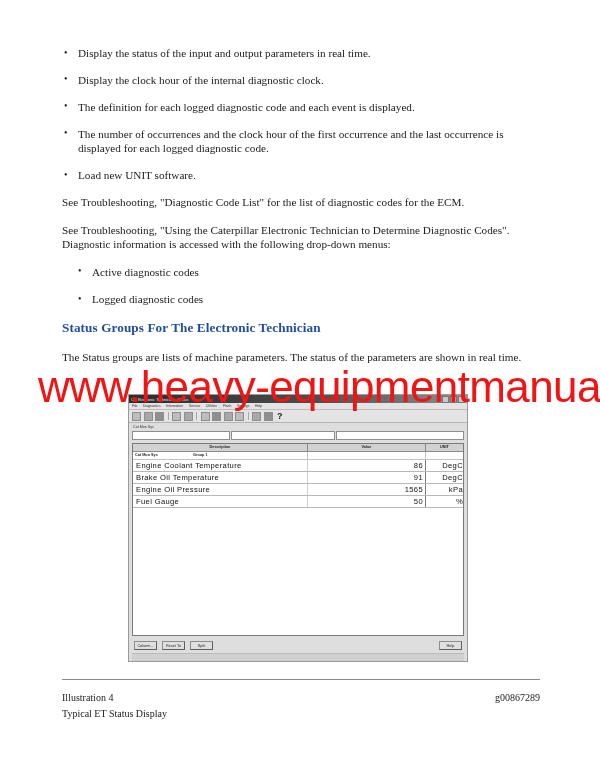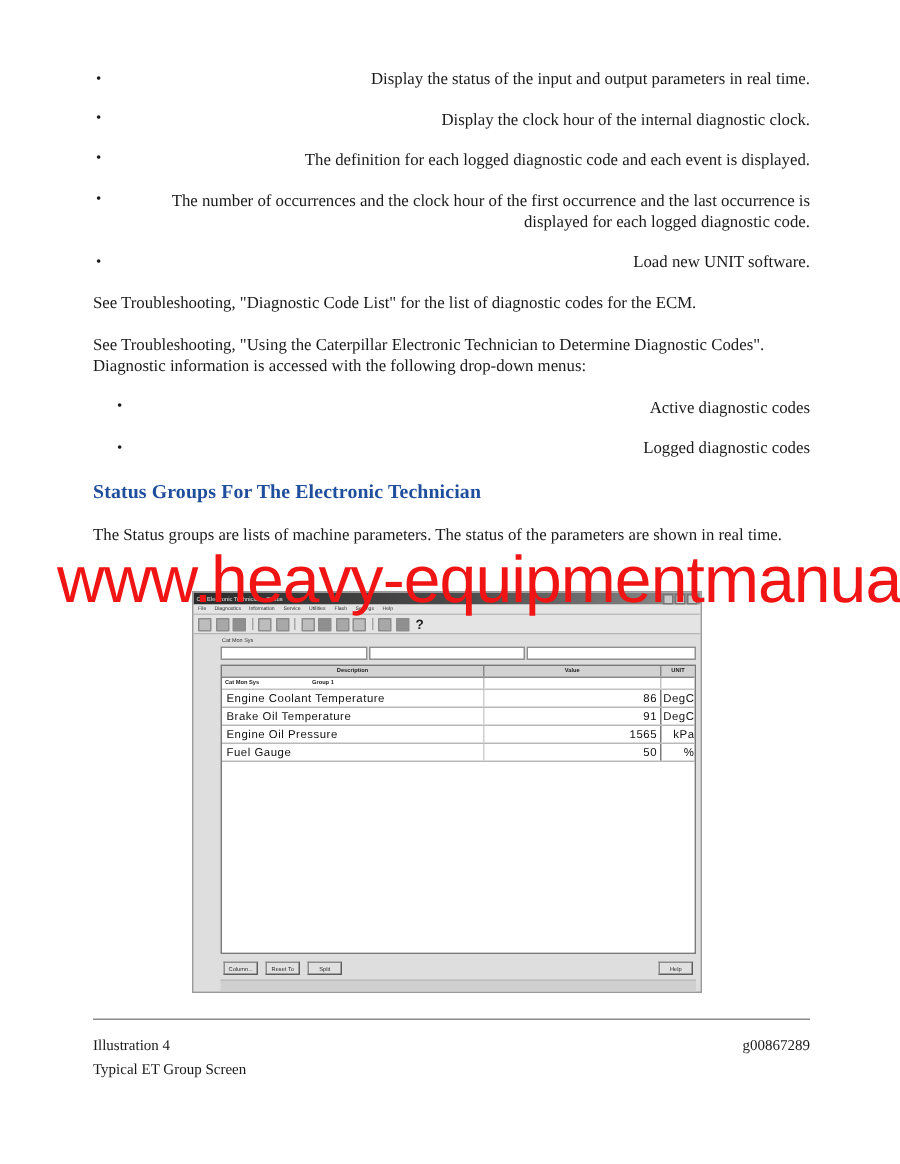--- a/index.html
+++ b/index.html
@@ -35,21 +35,21 @@
     list-style: none;
     margin: 0 0 0 0;
     padding: 0;
   }
   ul.bullets li {
     position: relative;
     padding-left: 16px;
     font-size: 11.2px;
     line-height: 14.4px;
     margin-bottom: 12.5px;
-    text-align: right;
+    text-align: left;
   }
   ul.bullets li:before {
     content: "\2022";
     position: absolute;
     left: 2px;
     top: -0.5px;
     font-size: 10px;
   }
   ul.bullets.indented {
     margin-left: 14px;
@@ -181,21 +181,21 @@
   .toolbar .qmark {
     font-size: 9px;
     font-weight: bold;
     color: #202020;
     line-height: 9px;
     margin-left: 2px;
   }
 
   .client {
     background: #dedede;
-    padding: 2px 3px 0 18px;
+    padding: 2px 3px 0 3px;
     box-sizing: border-box;
     height: calc(100% - 28px);
     display: flex;
     flex-direction: column;
   }
 
   .grp-label {
     font-size: 3.8px;
     line-height: 5px;
     color: #333;
@@ -502,16 +502,16 @@
 
   <div class="watermark">www.heavy-equipmentmanual.com</div>
 
   <div class="footer-rule"></div>
 
   <div class="footer">
     <div class="row">
       <span>Illustration 4</span>
       <span>g00867289</span>
     </div>
-    <div>Typical ET Group Screen</div>
+    <div>Typical ET Status Display</div>
   </div>
 
 </div>
 
 </body></html>

